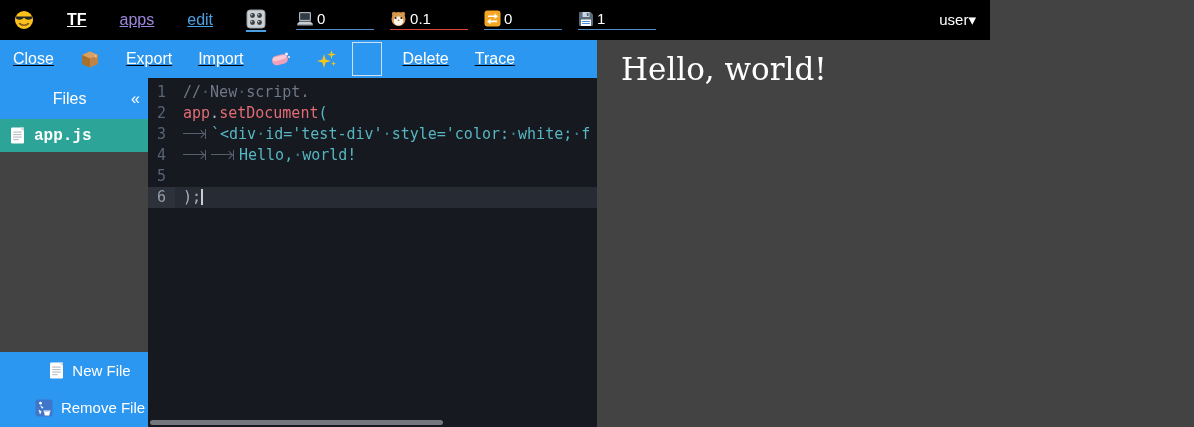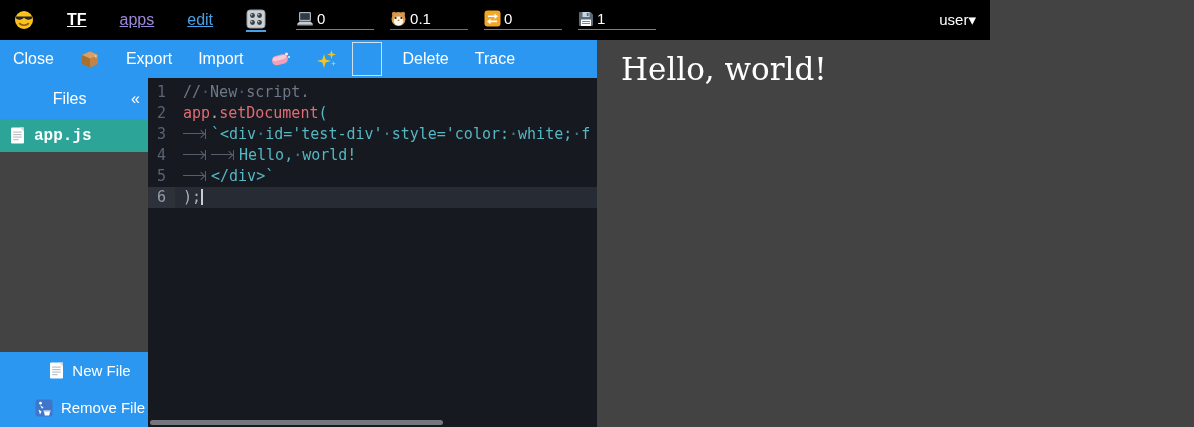--- a/index.html
+++ b/index.html
@@ -16,21 +16,21 @@
   .tb-link.blue { color:#4aa0e4; }
   .die-link { border-bottom:2px solid #4aa0e4; padding-bottom:1px; display:flex; }
   .topbar-stats { display:flex; gap:16px; margin-left:30px; }
   .stat-field { display:flex; align-items:center; gap:3px; width:78px;
                 border-bottom:1px solid #4e8cc9; padding-bottom:2px; color:#fff; font-size:15px; }
   .stat-field.red { border-bottom-color:#e0433a; }
   .user-menu { margin-left:auto; color:#fff; font-size:15px; cursor:pointer; }
 
   
   .toolbar { position:absolute; left:0; top:40px; width:597px; height:38px; background:#2b97f1;
-             display:flex; align-items:center; gap:26px; padding-left:13px; }
+             display:flex; align-items:center; gap:26px; padding-left:13px;text-decoration:underline; }
   .tb-btn { color:#fff; font-size:16px; cursor:pointer; background:none; border:none;
             font-family:"Liberation Sans", sans-serif; }
   .btn-save { background:#d6d6d6; color:#111; padding:8px 15px; margin-left:-9px; margin-right:-7px; }
   .btn-empty { width:30px; height:34px; border:1px solid #cfe0f0; margin-left:-11px; margin-right:-5px; }
 
   
   .sidebar { position:absolute; left:0; top:78px; width:148px; height:349px; background:#434343; }
   .files-header { height:41px; background:#2b97f1; display:flex; align-items:center; padding:0 8px; }
   .files-title { flex:1; text-align:center; color:#fff; font-size:16px; }
   .collapse { color:#fff; font-size:16px; cursor:pointer; }
@@ -235,21 +235,21 @@
     </div>
   </div>
 </div>
 
 <div class="editor">
   <div>
       <div class="code-line"><span class="gutter-num">1</span><span class="code-text"><span class="c-comment">//<span class="dim-dot">·</span>New<span class="dim-dot">·</span>script.</span></span></div>
       <div class="code-line"><span class="gutter-num">2</span><span class="code-text"><span class="c-red">app</span><span class="c-plain">.</span><span class="c-red">setDocument</span><span class="c-cyan">(</span></span></div>
       <div class="code-line"><span class="gutter-num">3</span><span class="code-text"><span class="tab"><i></i></span><span class="c-cyan">`&lt;div<span class="dim-dot">·</span>id='test-div'<span class="dim-dot">·</span>style='color:<span class="dim-dot">·</span>white;<span class="dim-dot">·</span>f</span></span></div>
       <div class="code-line"><span class="gutter-num">4</span><span class="code-text"><span class="tab"><i></i></span><span class="tab"><i></i></span><span class="c-cyan">Hello,<span class="dim-dot">·</span>world!</span></span></div>
-      <div class="code-line"><span class="gutter-num">5</span><span class="code-text"><span class="tab"><i></i></span><span class="c-cyan">&lt;/div&gt;`</span></span></div>
+      <div class="code-line"><span class="gutter-num">5</span></div>
       <div class="code-line active"><span class="gutter-num">6</span><span class="code-text"><span class="c-plain">);</span><span class="cursor"></span></span></div>
     </div>
   <div class="hscroll"></div>
 </div>
 
 <div class="preview">
   <div class="preview-text">Hello, world!</div>
 </div>
 
 </body></html>

